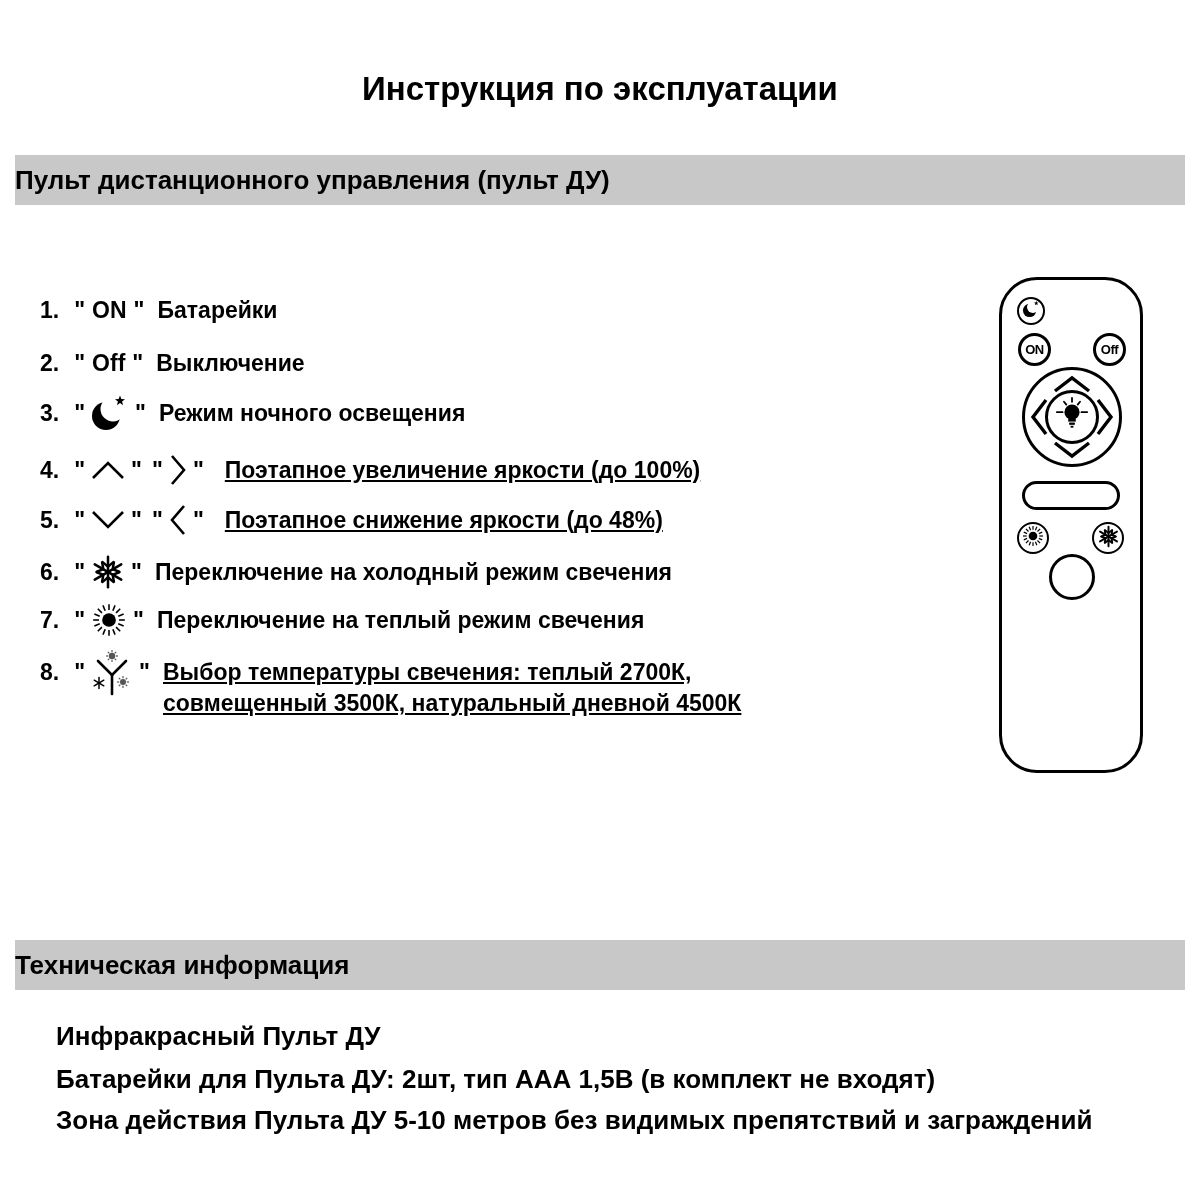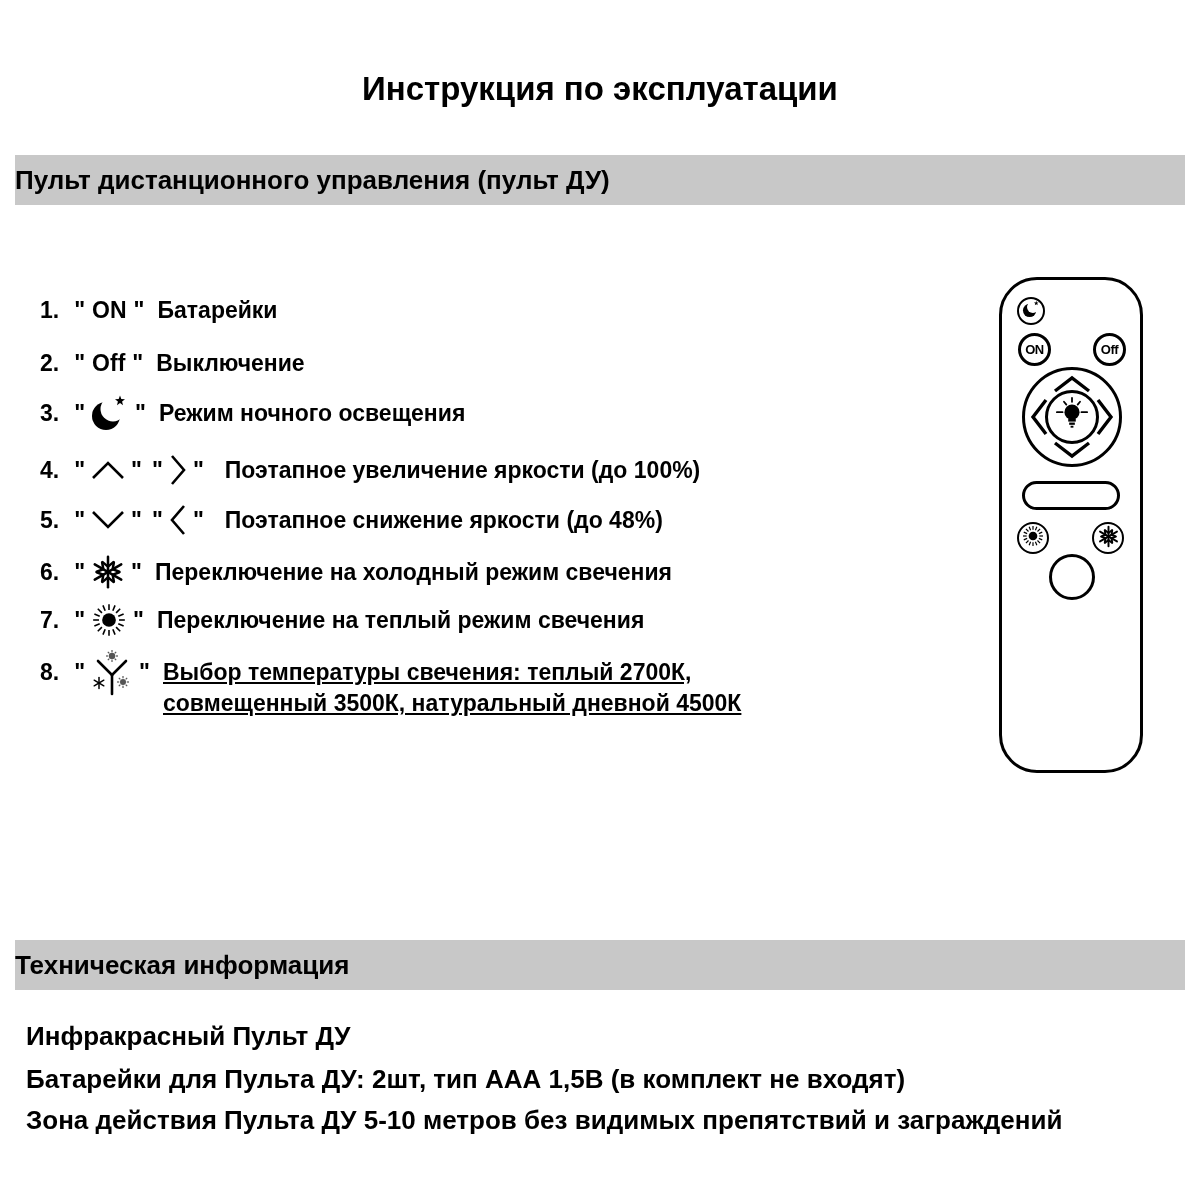--- a/index.html
+++ b/index.html
@@ -27,21 +27,21 @@
   .bar-tech{top:940px;}
   
   .li{
     position:absolute;left:40px;height:44px;
     display:flex;align-items:center;font-size:23px;white-space:nowrap;
   }
   .li .num{margin-right:10px;}
   .li .q{margin:0 5px;}
   .li .tok{margin:0 2px;}
   .li .desc{margin-left:8px;}
-  .li .desc.wide{margin-left:16px;}
+  .li .desc.wide{margin-left:16px;text-decoration:underline;}
   .li svg{display:block;}
   .li8{height:auto;align-items:flex-start;}
   .li8 .num,.li8 .q{line-height:31px;}
   .li8 .icon-temp{margin-top:-8px;}
   .li8 .desc-block{margin-left:8px;line-height:31px;text-decoration:underline;}
   
   .remote{
     position:absolute;left:999px;top:277px;width:144px;height:496px;
     box-sizing:border-box;border:3px solid #000;border-radius:38px;background:#fff;
   }
@@ -64,21 +64,21 @@
   }
   .dpad-arrows{position:absolute;left:0;top:0;width:94px;height:94px;}
   .pill-btn{
     position:absolute;left:20px;top:201px;width:98px;height:29px;
     box-sizing:border-box;border:3px solid #000;border-radius:15px;background:#fff;
   }
   .sun-btn{left:15px;top:242px;width:32px;height:32px;border-width:2.5px;}
   .snow-btn{left:90px;top:242px;width:32px;height:32px;border-width:2.5px;}
   .blank-btn{left:47px;top:274px;width:46px;height:46px;}
   
-  .tech-line{position:absolute;left:26px;font-size:26px;line-height:31px;white-space:nowrap;}
+  .tech-line{position:absolute;left:56px;font-size:26px;line-height:31px;white-space:nowrap;}
   .tl1{top:1021px;}
   .tl2{top:1064px;text-align:right;}
   .tl3{top:1105px;}
 </style>
 </head>
 <body>
 
 <div class="canvas">
 
   <div class="page-title">Инструкция по эксплуатации</div>

